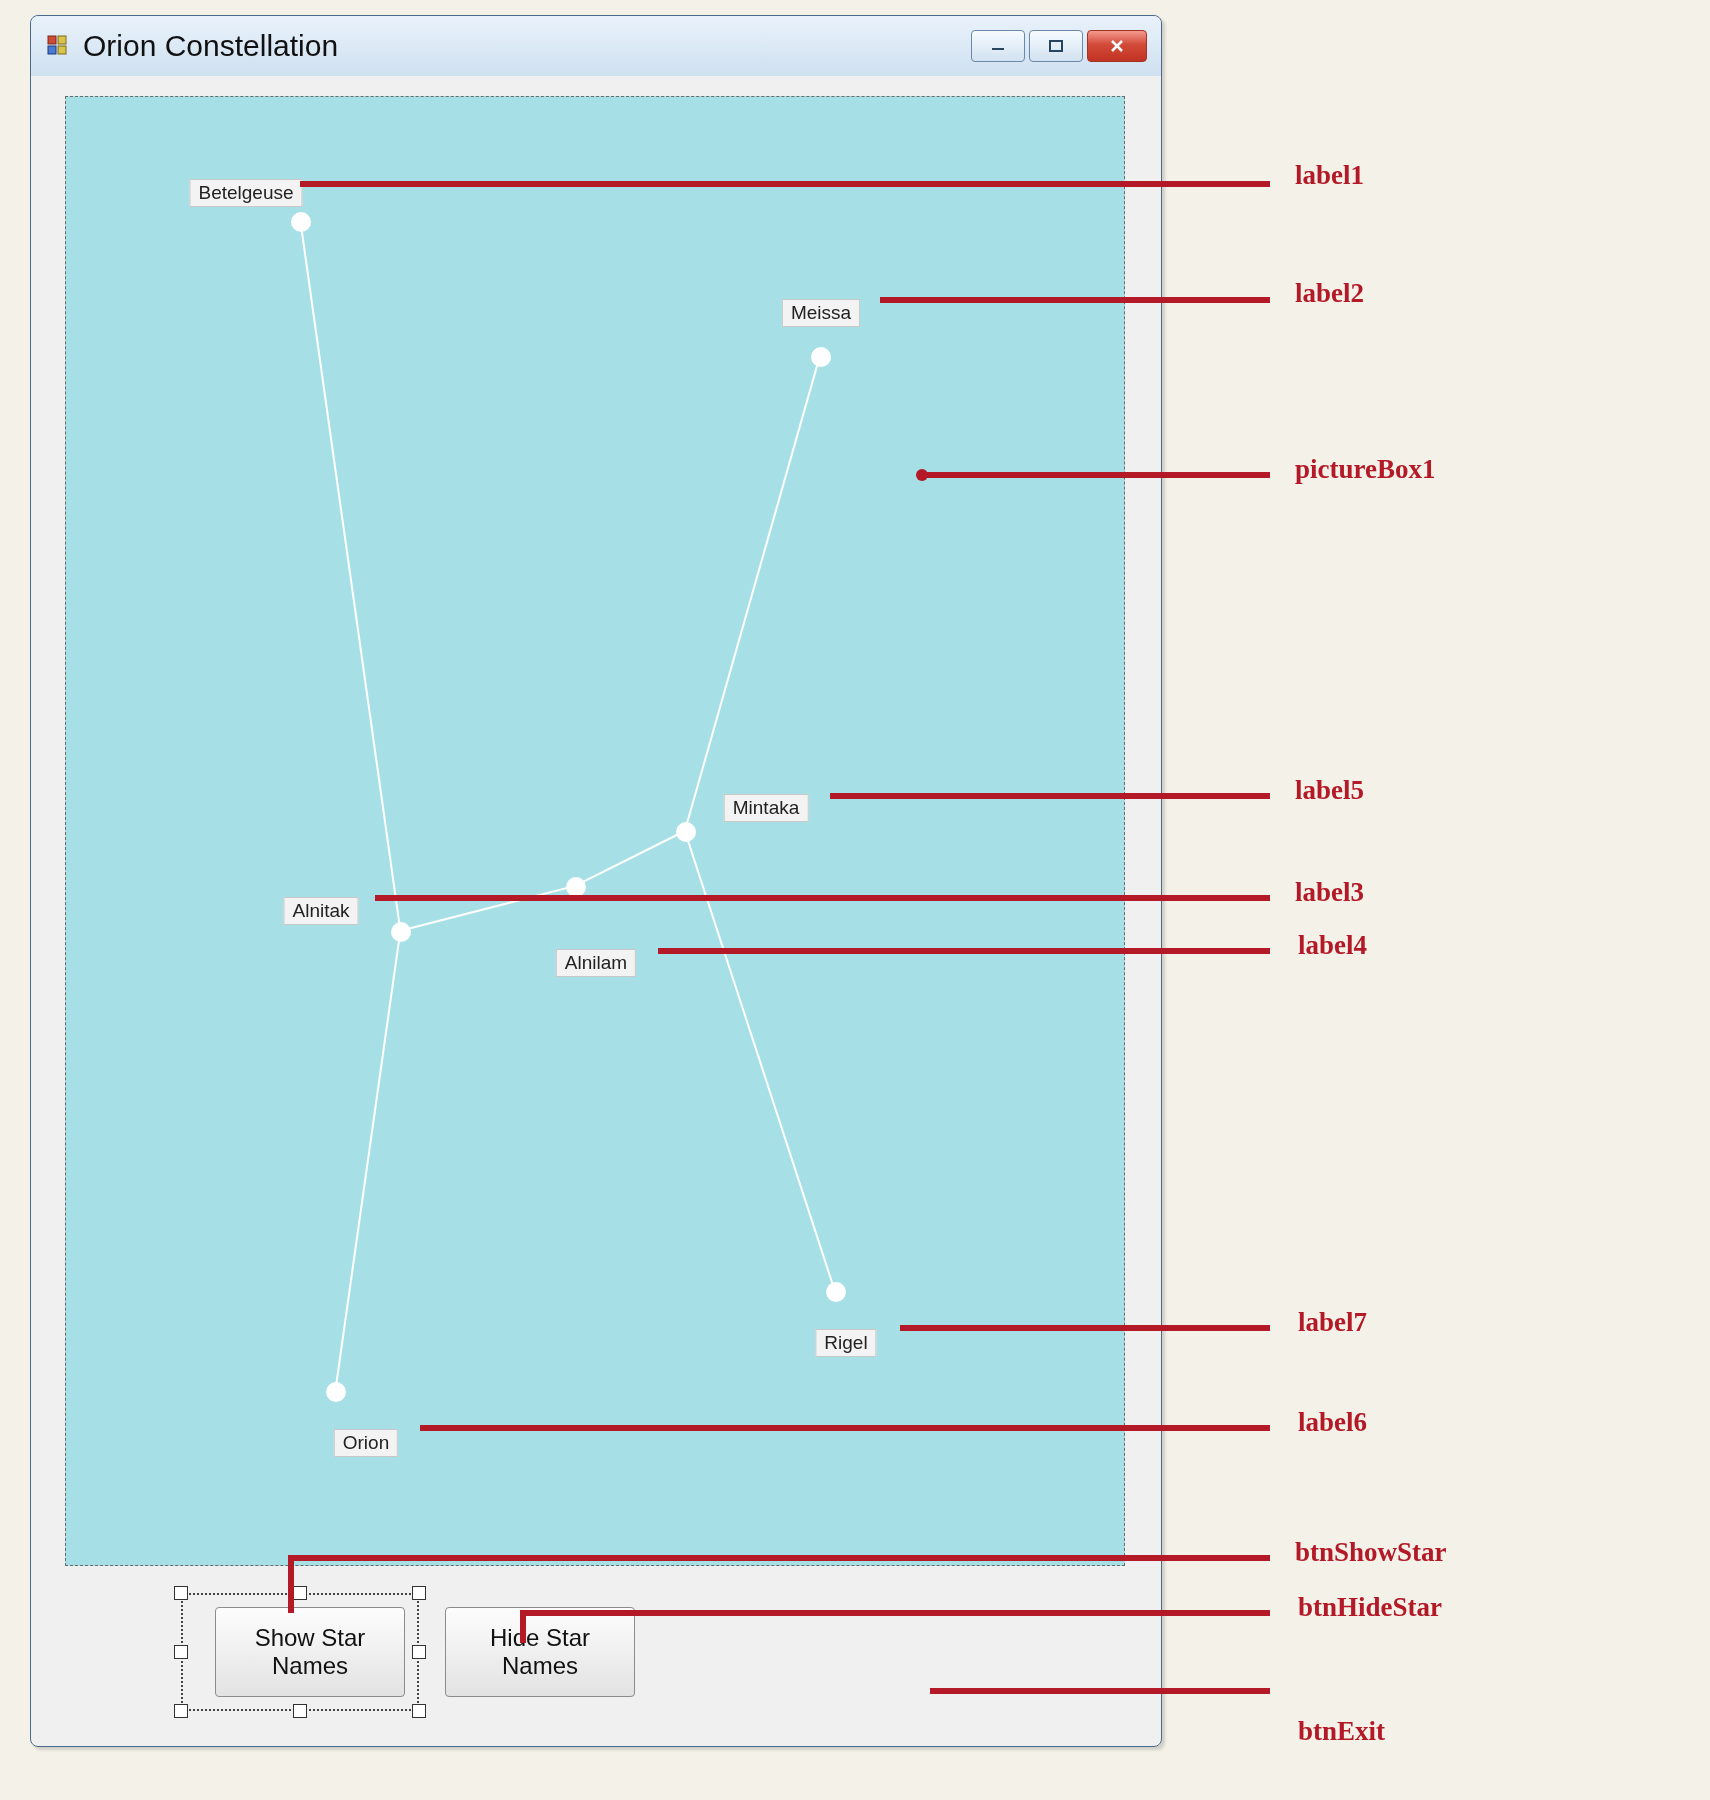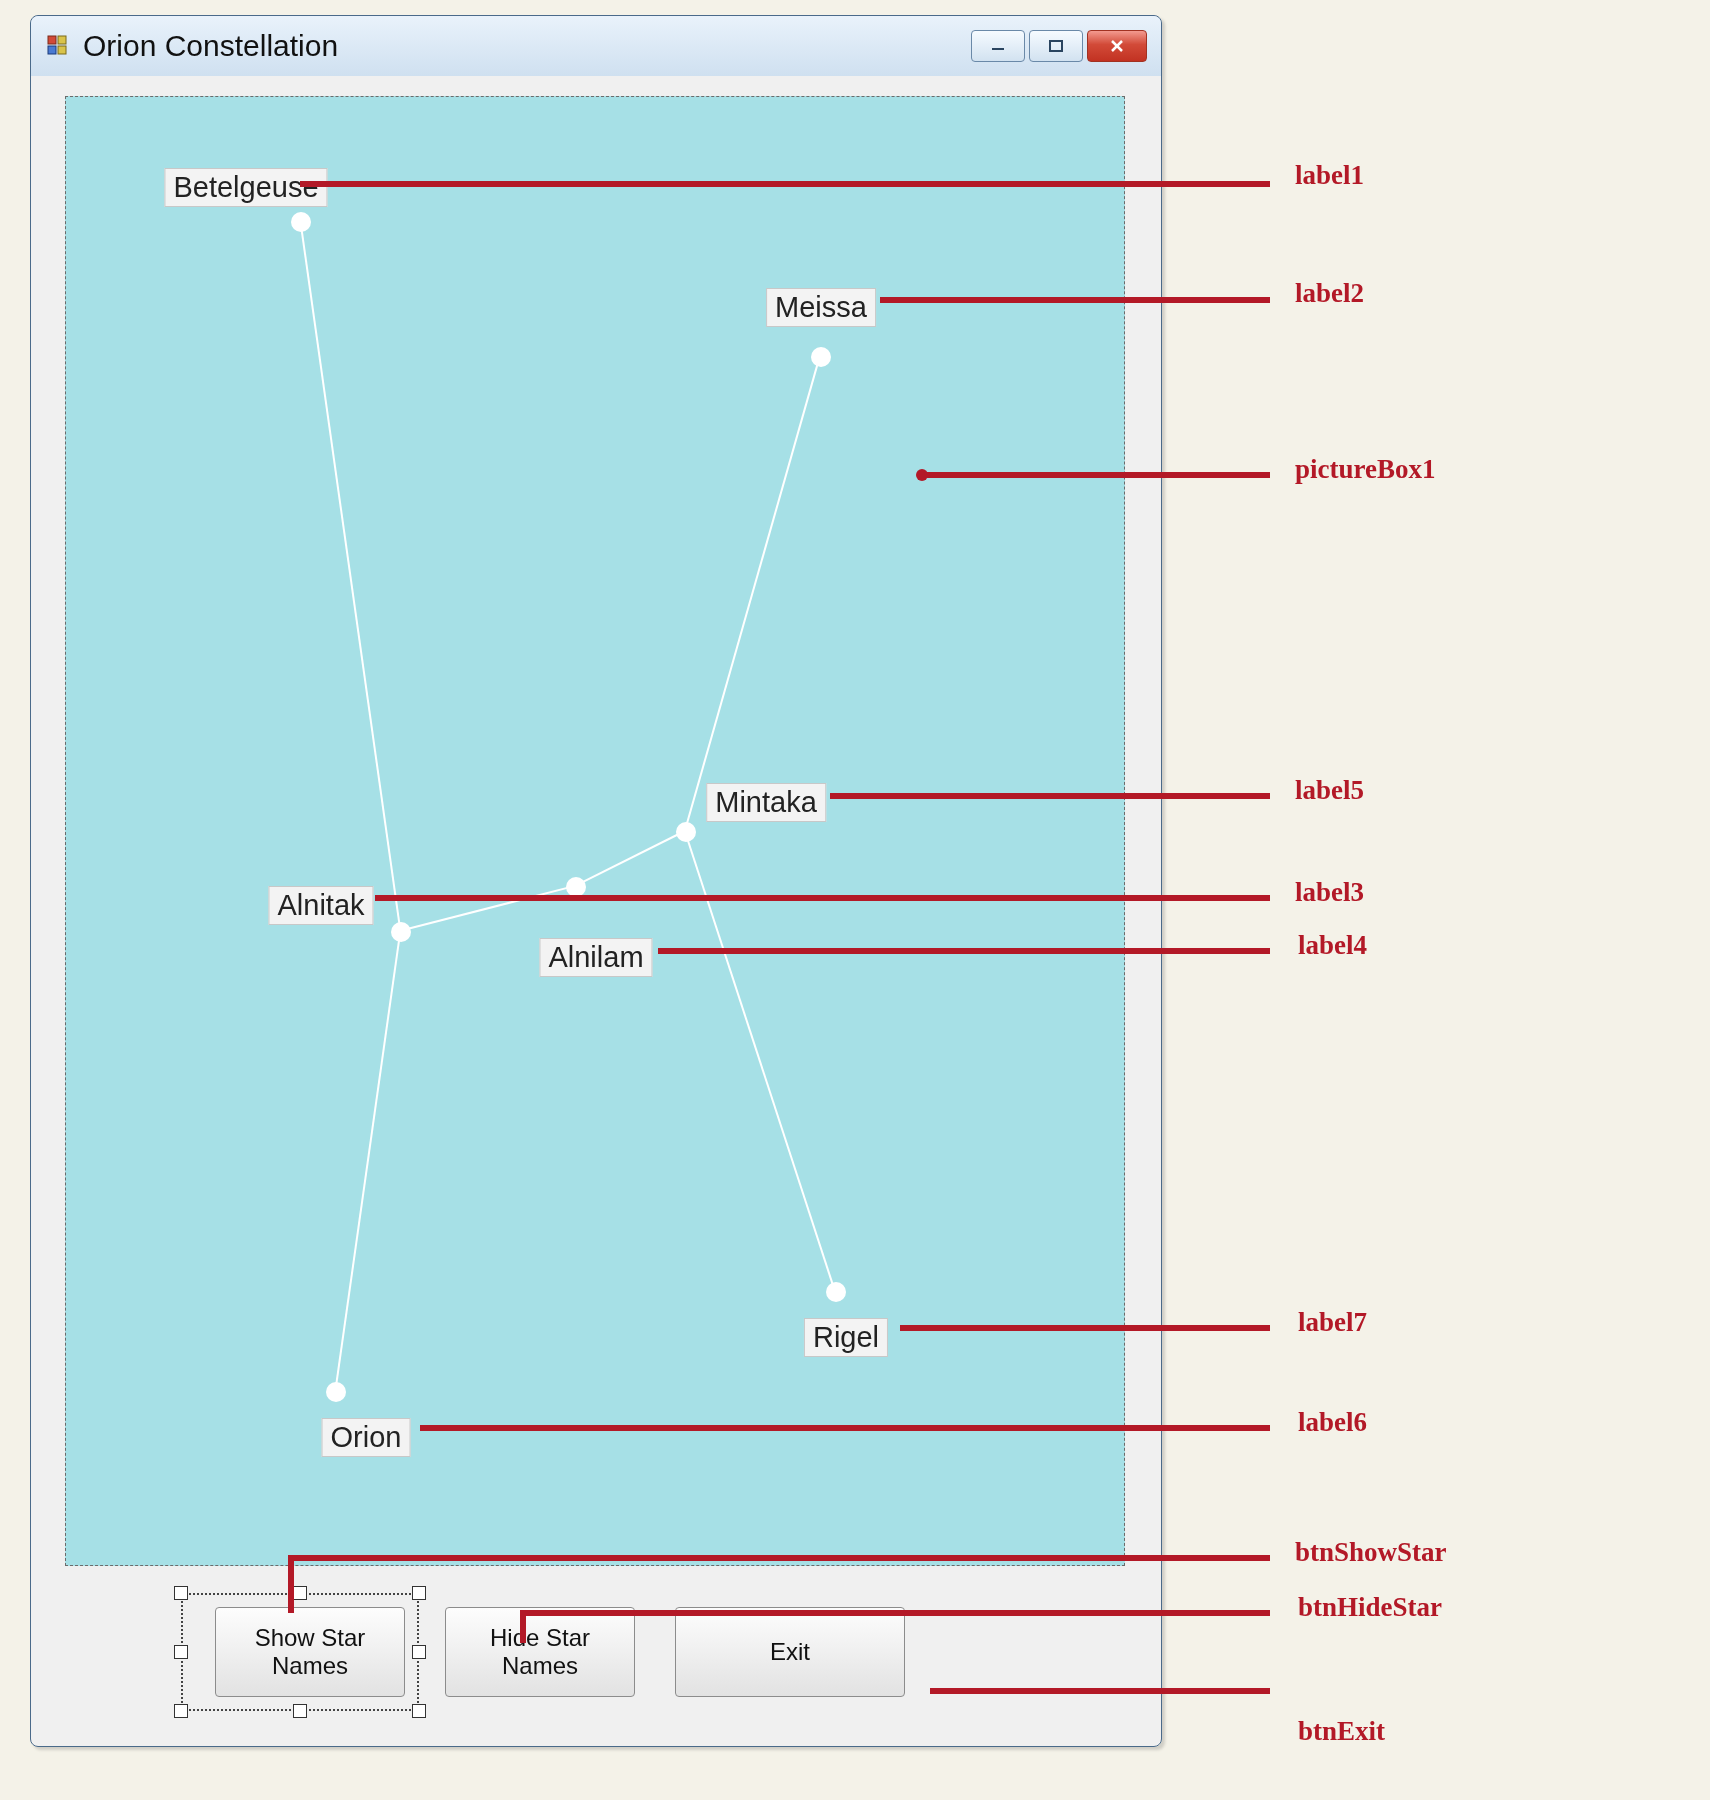--- a/index.html
+++ b/index.html
@@ -102,21 +102,21 @@
     height: 20px;
     border-radius: 50%;
     background: #ffffff;
     transform: translate(-50%, -50%);
   }
   .star-label {
     position: absolute;
     transform: translate(-50%, -100%);
     background: #f3f3f3;
     border: 1px solid #c8c8c8;
-    font-size: 29px;
+    font-size: 19px;
     color: #222;
     padding: 2px 8px;
     white-space: nowrap;
   }
   
   .buttons-row {
     position: absolute;
     left: 0;
     right: 0;
     bottom: 20px;
@@ -265,23 +265,20 @@
           <div class="sel-handle" style="left:-21px; top:calc(50% - 7px);"></div>
           <div class="sel-handle" style="right:-21px; top:calc(50% - 7px);"></div>
           <div class="sel-handle" style="left:-21px; bottom:-21px;"></div>
           <div class="sel-handle" style="left:calc(50% - 7px); bottom:-21px;"></div>
           <div class="sel-handle" style="right:-21px; bottom:-21px;"></div>
         </div>
         <div class="wf-button">
           <span style="white-space:pre-line; text-align:center;">Hide Star
 Names</span>
         </div>
-        <div class="wf-button" style="min-width:230px;">
-          <span>Exit</span>
-        </div>
       </div>
     </div>
   </div>
 
   <div class="ann-line h" style="left:300px; top:181px; width:970px;"></div>
   <div class="annotation" style="left:1295px; top:160px;">label1</div>
 
   <div class="ann-line h" style="left:880px; top:297px; width:390px;"></div>
   <div class="annotation" style="left:1295px; top:278px;">label2</div>
 

